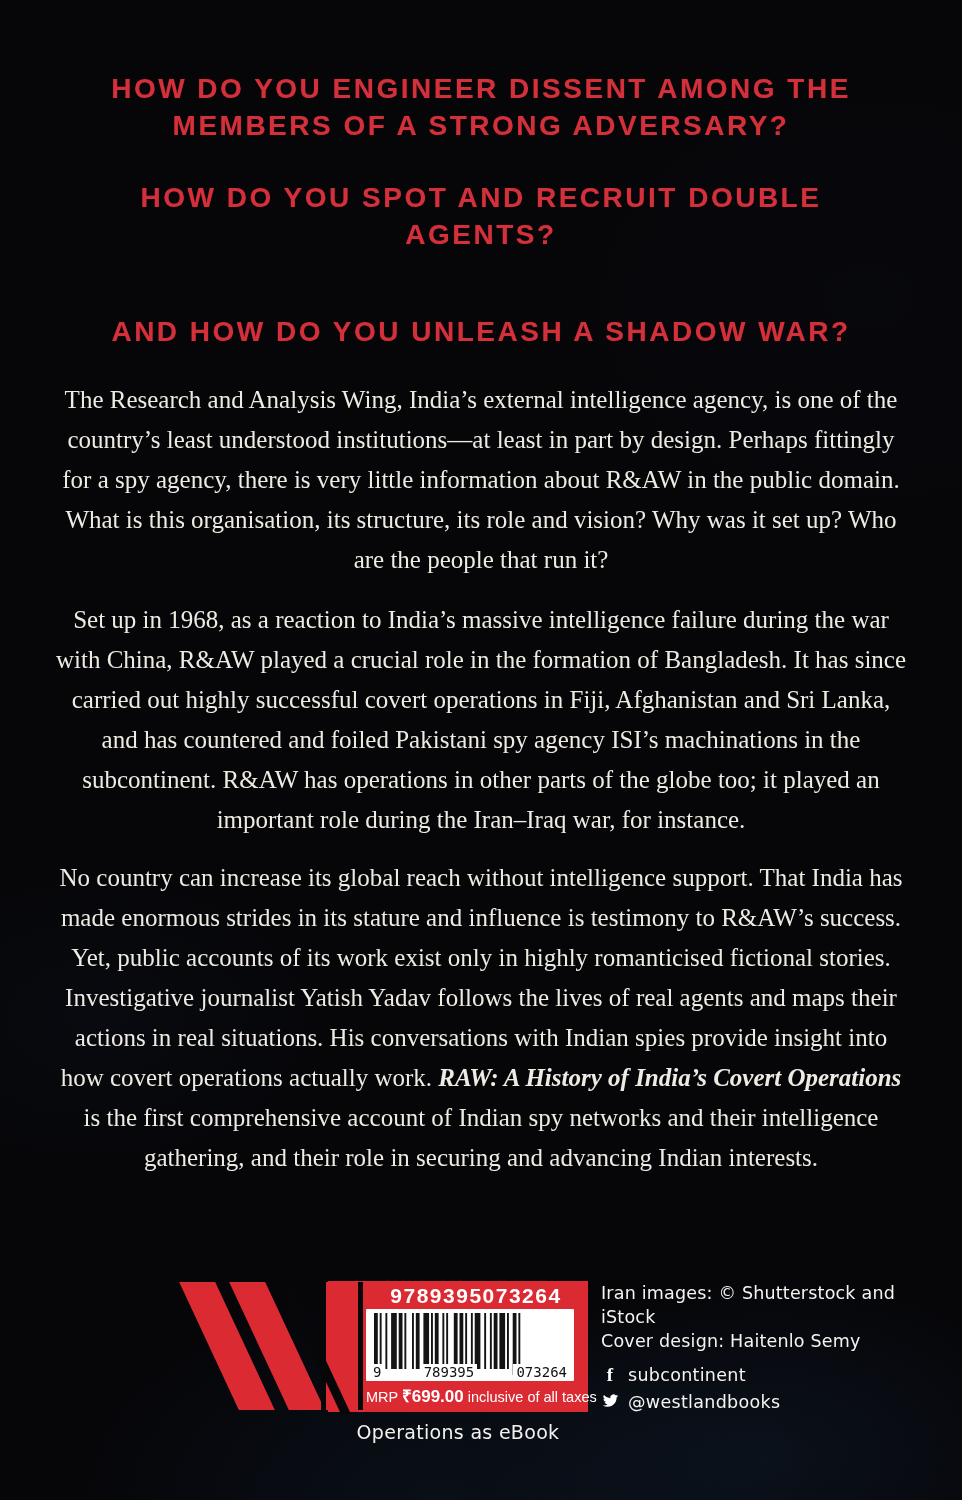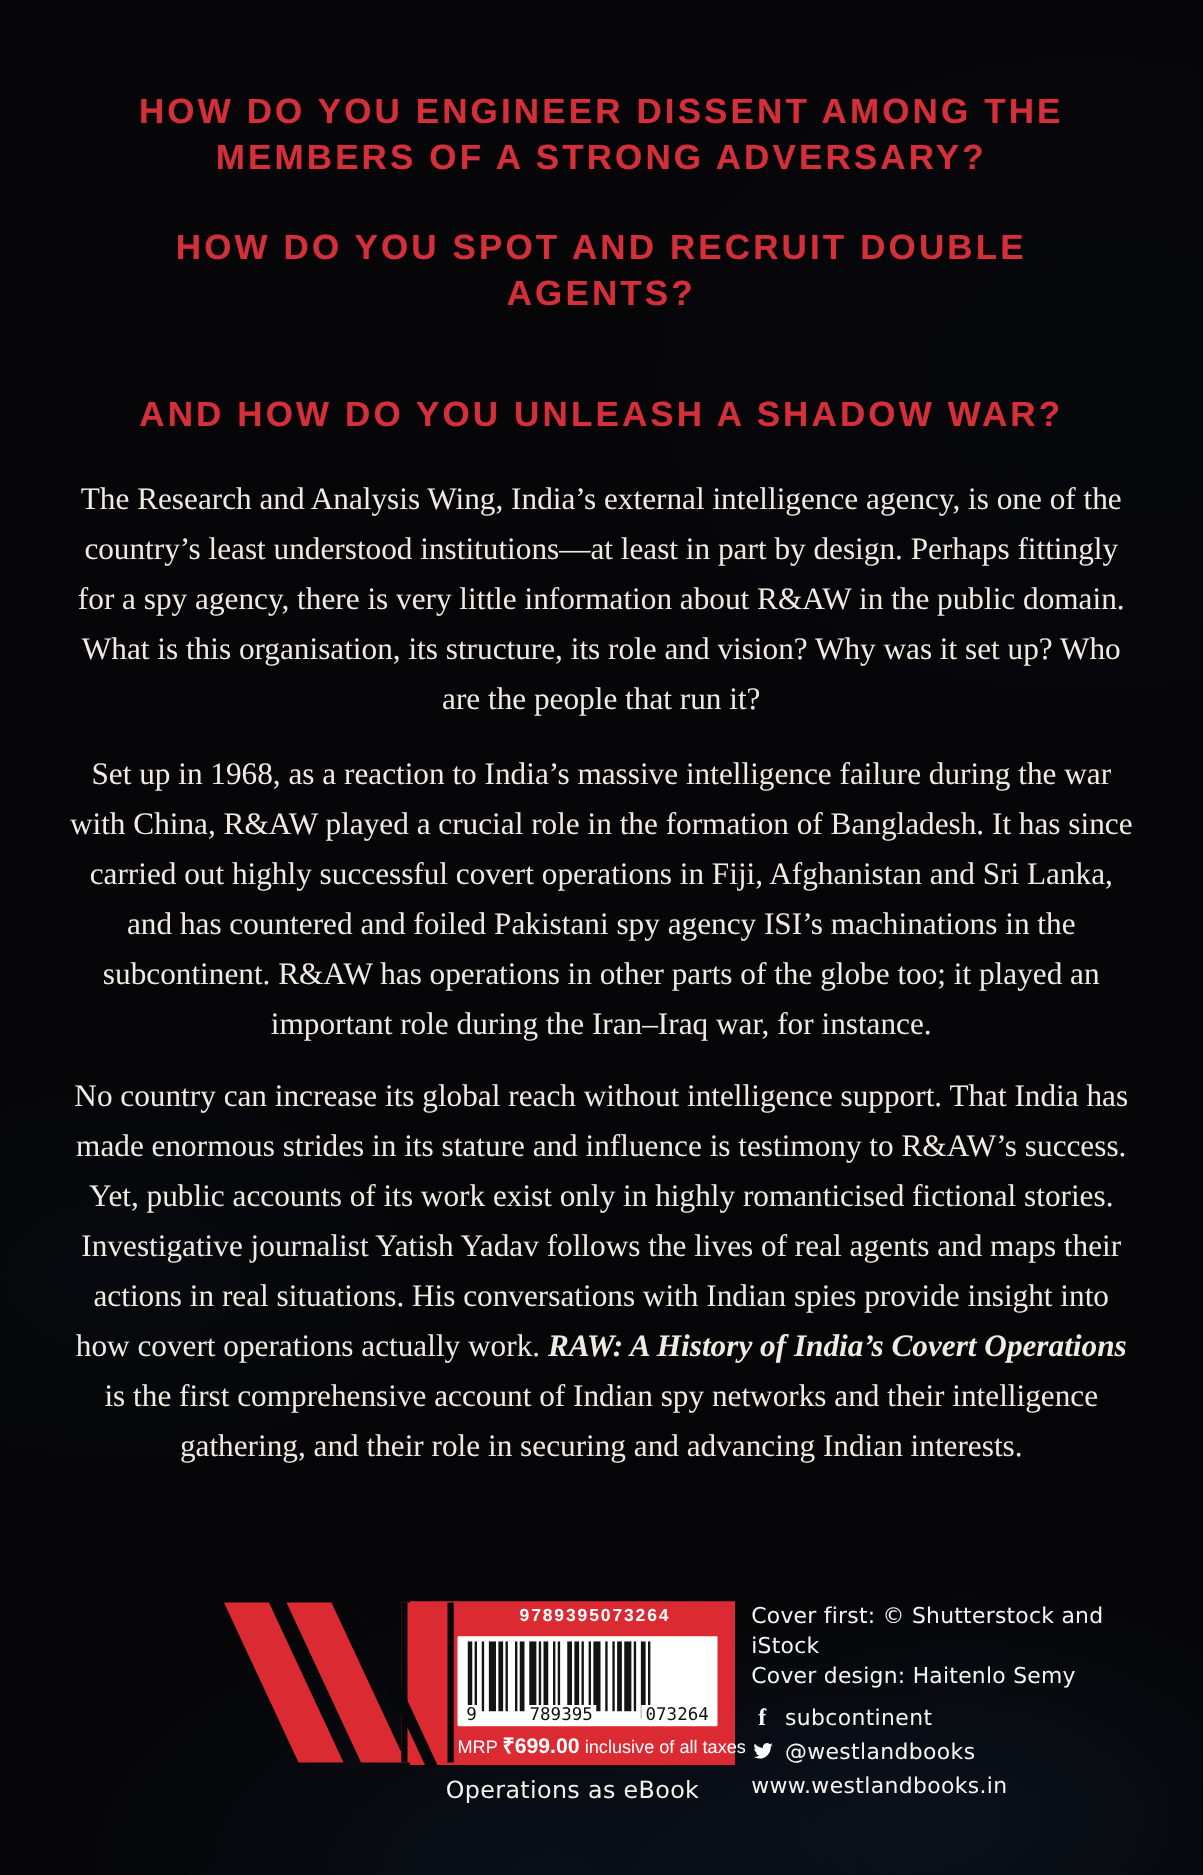--- a/index.html
+++ b/index.html
@@ -49,21 +49,21 @@
   .stripe-a{left:6px;}
   .stripe-b{left:56px;}
   .logo-bar{position:absolute;left:118px;top:2px;width:32px;height:128px;background:#dc2a33;border-left:5px solid #07070a;border-right:5px solid #07070a;}
   .logo-bar::after{content:"";position:absolute;left:-14px;top:8px;width:10px;height:124px;background:#07070a;transform:skewX(25deg);}
   .price-box{
     position:absolute;left:328px;top:1281px;width:260px;height:131px;
     background:#dc2a33;z-index:2;
   }
   .isbn-top{
     position:absolute;top:3px;left:42px;right:6px;text-align:center;
-    color:#fff;font-size:14px;font-weight:600;letter-spacing:1.5px;
+    color:#fff;font-size:21px;font-weight:600;letter-spacing:1.5px;
   }
   .nonfiction{
     position:absolute;left:8px;top:30px;height:92px;width:20px;
     writing-mode:vertical-rl;transform:rotate(180deg);
     color:#fff;font-size:13px;font-weight:600;letter-spacing:1px;
     text-align:center;
   }
   .barcode-panel{
     position:absolute;left:38px;top:28px;width:208px;height:72px;
     background:#fff;border-radius:1px;padding:3px 5px 2px 5px;box-sizing:border-box;
@@ -156,36 +156,33 @@
     <div class="mrp-line">
       <span>MRP</span>
       <span class="price">₹699.00</span>
       <span>inclusive of all taxes</span>
     </div>
   </div>
 
   <div class="ebook-note">Operations as eBook</div>
 
   <div class="credits">
-    <div class="credit-line">Cover first: © Shutterstock and iStock</div>
+    <div class="credit-line">Iran images: © Shutterstock and iStock</div>
     <div class="credit-line">Cover design: Haitenlo Semy</div>
     <div class="social">
       <div class="social-row">
         <span class="icon-box">
             <span class="fb-glyph">f</span>
           </span>
         <span>subcontinent</span>
       </div>
       <div class="social-row">
         <span class="icon-box">
           <svg width="17" height="15" viewBox="0 0 24 20">
               <path fill="#ffffff" d="M23 2.1c-.8.36-1.66.6-2.56.7A4.5 4.5 0 0 0 22.4.32c-.87.52-1.83.9-2.85 1.1A4.48 4.48 0 0 0 11.9 5.5 12.7 12.7 0 0 1 2.7.85a4.48 4.48 0 0 0 1.39 5.98c-.73-.02-1.42-.22-2.02-.55v.06a4.48 4.48 0 0 0 3.6 4.4c-.65.17-1.33.2-2.03.07a4.48 4.48 0 0 0 4.18 3.11A9 9 0 0 1 1 15.57a12.68 12.68 0 0 0 6.87 2.01c8.24 0 12.75-6.83 12.75-12.75l-.01-.58A9.1 9.1 0 0 0 23 2.1z"></path>
             </svg>
         </span>
         <span>@westlandbooks</span>
       </div>
-      <div class="social-row site-line">
-        <span>www.westlandbooks.in</span>
-      </div>
     </div>
   </div>
 
 </div>
 
 </body></html>

